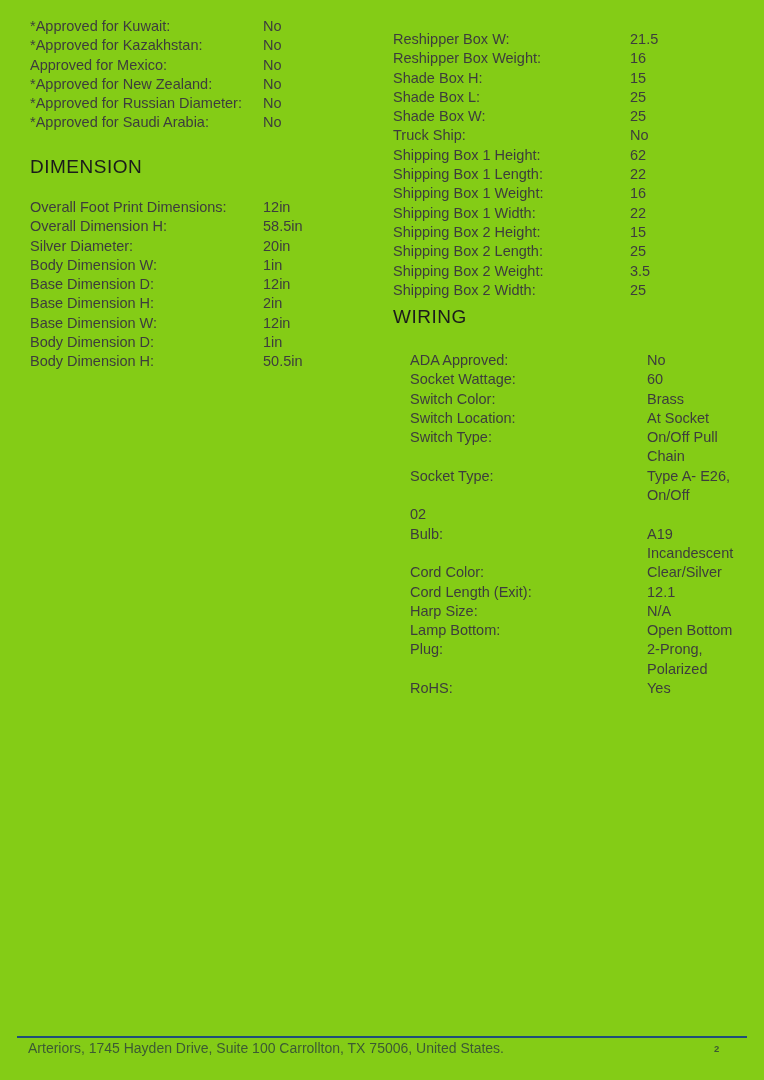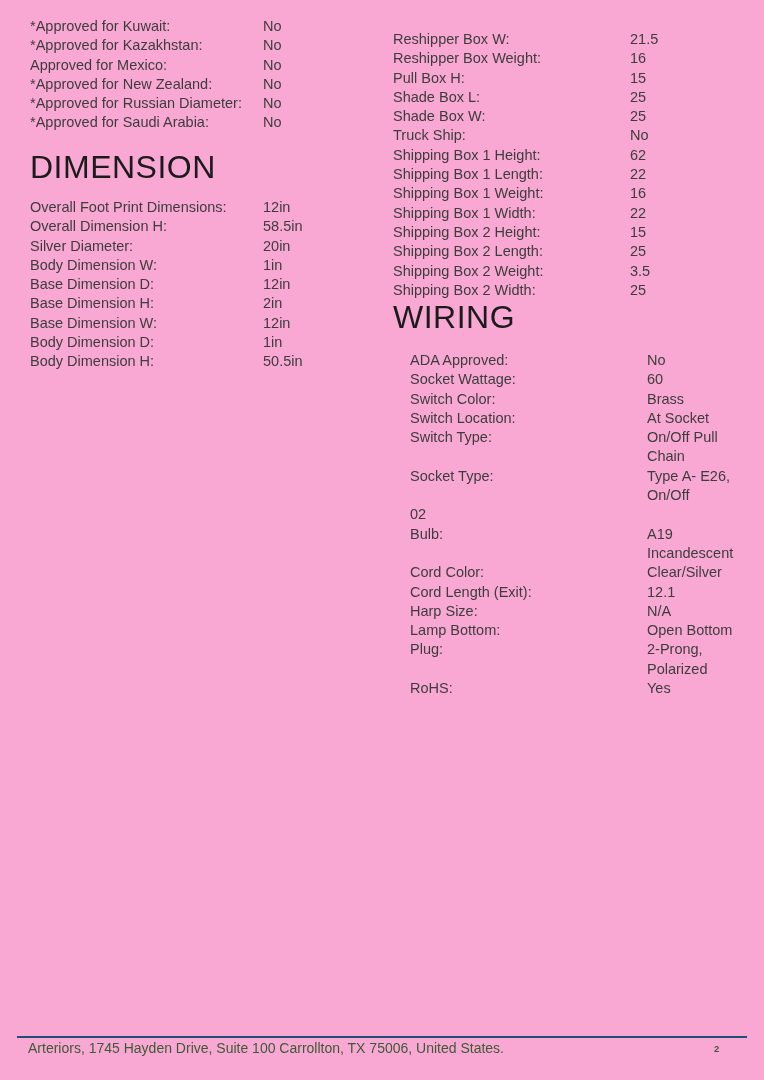--- a/index.html
+++ b/index.html
@@ -1,20 +1,20 @@
 <!DOCTYPE html>
 <html><head>
 <meta charset="utf-8">
 <style>
   html, body { margin: 0; padding: 0; background: #ffffff; }
   .page {
     position: relative;
     width: 764px;
     height: 1080px;
-    background: #f9a8d4;
+    background: #84cc16;
     font-family: "Liberation Sans", sans-serif;
     color: #3d3d3d;
     overflow: hidden;
   }
   .spec-list {
     position: absolute;
     font-size: 14.5px;
     line-height: 19.3px;
     color: #3d3d3d;
   }
@@ -24,21 +24,21 @@
 
   #approvals-list    { left: 30px;  top: 17px;  width: 345px; }
   #dimension-list    { left: 30px;  top: 198px; width: 345px; }
   #shipping-list     { left: 393px; top: 30px;  width: 360px; }
   #wiring-list       { left: 393px; top: 351px; width: 360px; margin-left: 17px; }
   #shipping-list .kv-label,
   #wiring-list .kv-label { flex: 0 0 237px; }
 
   .section-heading {
     position: absolute;
-    font-size: 32px;
+    font-size: 19px;
     line-height: 30px;
     color: #1b1b1b;
     letter-spacing: 0.5px;
   }
   #dimension-heading { left: 30px;  top: 152px; }
   #wiring-heading    { left: 393px; top: 302px; }
 
   .footer-rule {
     position: absolute;
     left: 17px; top: 1036px;
@@ -136,21 +136,21 @@
   <div id="shipping-list" class="spec-list">
       <div class="kv-row">
         <span class="kv-label">Reshipper Box W:</span>
         <span class="kv-value">21.5</span>
       </div>
       <div class="kv-row">
         <span class="kv-label">Reshipper Box Weight:</span>
         <span class="kv-value">16</span>
       </div>
       <div class="kv-row">
-        <span class="kv-label">Pull Box H:</span>
+        <span class="kv-label">Shade Box H:</span>
         <span class="kv-value">15</span>
       </div>
       <div class="kv-row">
         <span class="kv-label">Shade Box L:</span>
         <span class="kv-value">25</span>
       </div>
       <div class="kv-row">
         <span class="kv-label">Shade Box W:</span>
         <span class="kv-value">25</span>
       </div>

